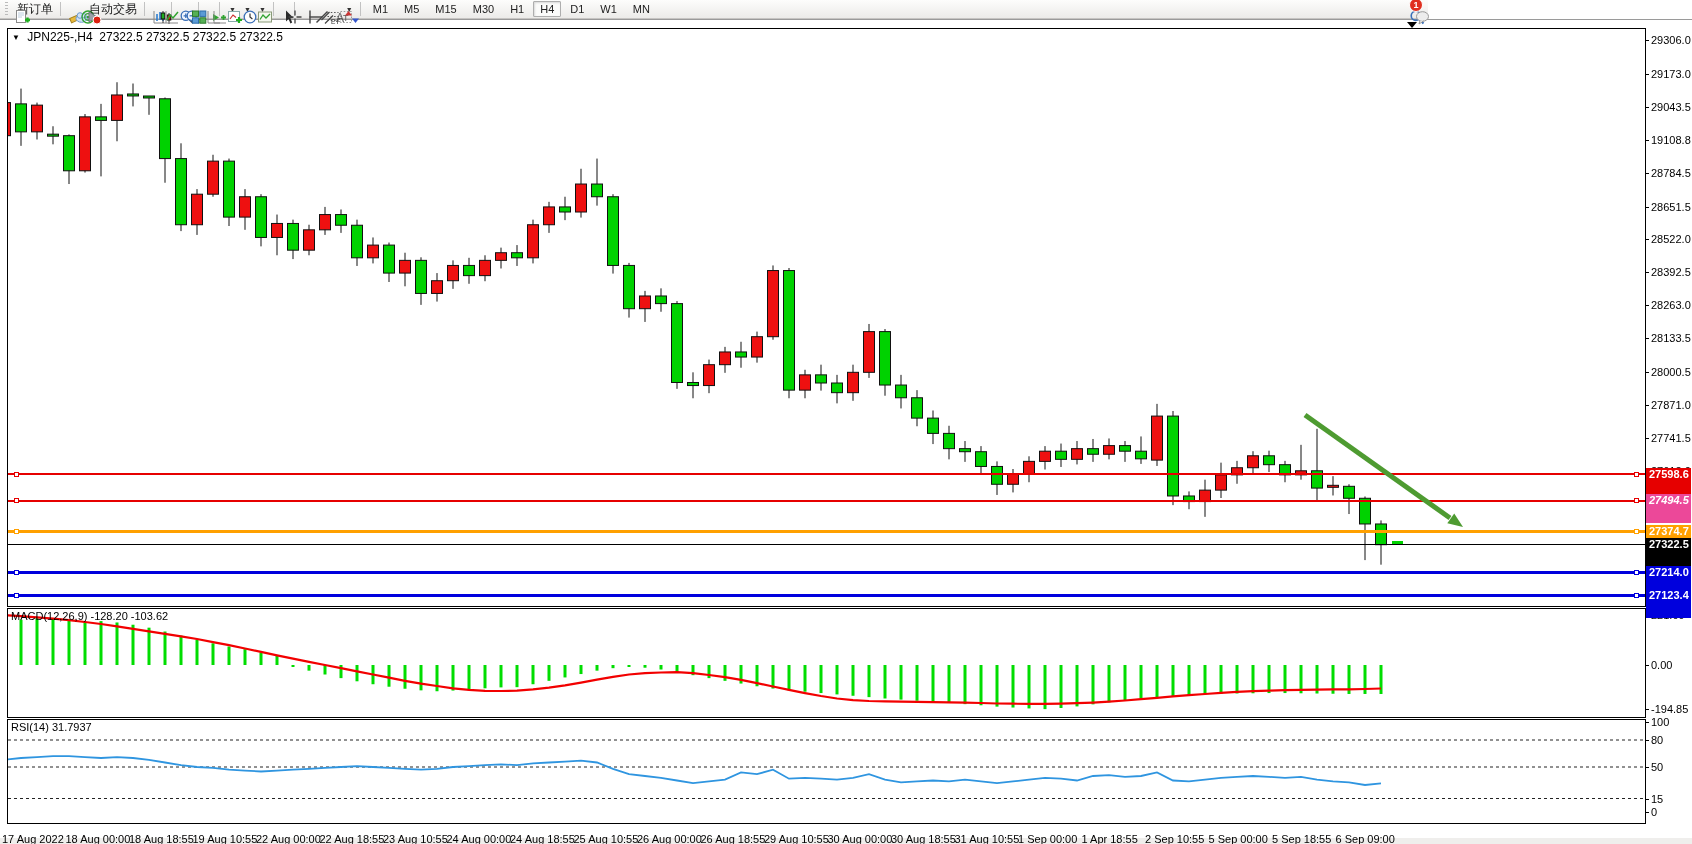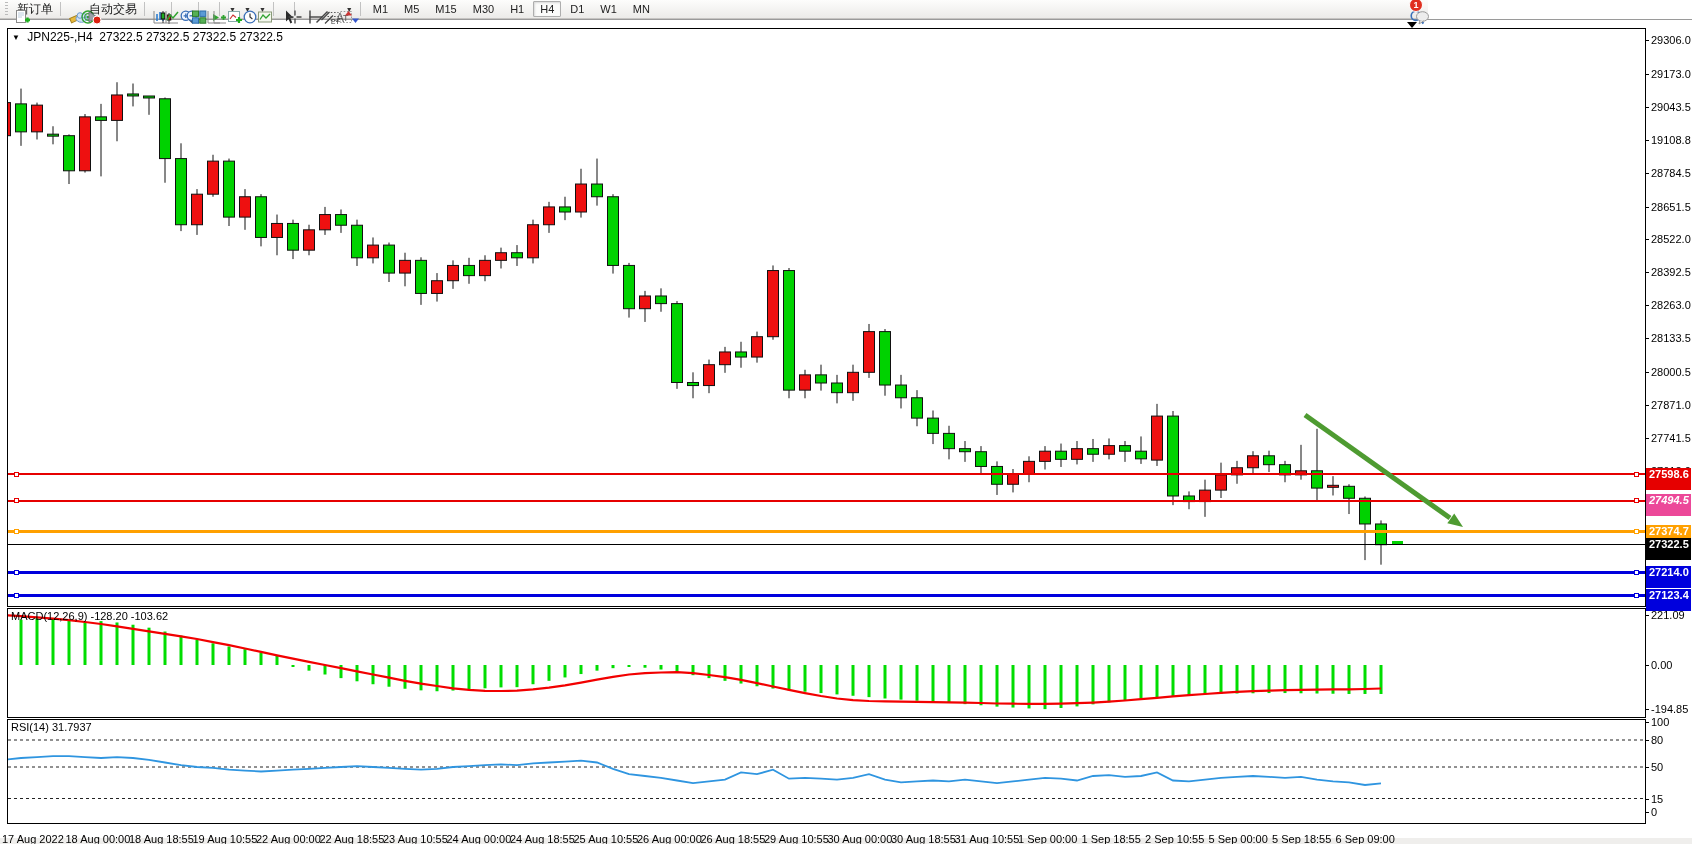--- a/index.html
+++ b/index.html
@@ -24,21 +24,21 @@
   
   #win{position:absolute;top:19px;left:0;width:1692px;height:825px;background:#fff;
        border-top:1px solid #9a9a9a;box-sizing:border-box;}
   .panel{position:absolute;border:1px solid #000;box-sizing:border-box;background:#fff;}
   #chart-title{position:absolute;left:12px;top:30px;font-size:12px;color:#000;z-index:4;white-space:nowrap;}
   #chart-title .caret{font-size:8px;vertical-align:1px;margin-right:4px;}
   .ind-label{position:absolute;font-size:11px;color:#000;z-index:4;white-space:nowrap;}
   .axis-label{position:absolute;left:1651px;font-size:11px;color:#000;z-index:2;}
   .axis-tick{position:absolute;left:1645px;width:4px;height:1px;background:#000;z-index:2;}
   .price-line{position:absolute;left:8px;width:1637px;z-index:3;}
-  .line-tag{position:absolute;left:1646px;width:45px;height:22px;z-index:5;color:#fff;
+  .line-tag{position:absolute;left:1646px;width:45px;height:29px;z-index:5;color:#fff;
     font-size:11px;line-height:13px;padding-left:3px;box-sizing:border-box;font-weight:bold;}
   .handle{position:absolute;width:5px;height:5px;background:#fff;z-index:4;box-sizing:border-box;}
   .date-label{position:absolute;top:833px;font-size:11px;color:#000;white-space:nowrap;z-index:2;}
   svg{position:absolute;}
   #shift-marker{position:absolute;left:1407px;top:22px;width:0;height:0;z-index:4;
     border-left:5px solid transparent;border-right:5px solid transparent;border-top:6px solid #000;}
   #cur-dash{position:absolute;left:1392px;top:541px;width:11px;height:3px;background:#00d200;z-index:4;}
   #bottom-strip{position:absolute;left:0;top:838px;width:1692px;height:6px;background:#efeeec;z-index:1;}
   .icon{display:inline-block;line-height:0;}
 </style>
@@ -688,21 +688,21 @@
     <div class="date-label" style="left: 446.5px;">24 Aug 00:00</div>
     <div class="date-label" style="left: 510px;">24 Aug 18:55</div>
     <div class="date-label" style="left: 573.5px;">25 Aug 10:55</div>
     <div class="date-label" style="left: 637px;">26 Aug 00:00</div>
     <div class="date-label" style="left: 700.5px;">26 Aug 18:55</div>
     <div class="date-label" style="left: 764px;">29 Aug 10:55</div>
     <div class="date-label" style="left: 827.5px;">30 Aug 00:00</div>
     <div class="date-label" style="left: 891px;">30 Aug 18:55</div>
     <div class="date-label" style="left: 954.5px;">31 Aug 10:55</div>
     <div class="date-label" style="left: 1018px;">1 Sep 00:00</div>
-    <div class="date-label" style="left: 1081.5px;">1 Sep 18:55</div>
+    <div class="date-label" style="left: 1081.5px;">1 Apr 18:55</div>
     <div class="date-label" style="left: 1145px;">2 Sep 10:55</div>
     <div class="date-label" style="left: 1208.5px;">5 Sep 00:00</div>
     <div class="date-label" style="left: 1272px;">5 Sep 18:55</div>
     <div class="date-label" style="left: 1335.5px;">6 Sep 09:00</div>
   </div>
 <div id="shift-marker"></div>
 <div id="cur-dash"></div>
 <div id="bottom-strip"></div>
 
 </body></html>

